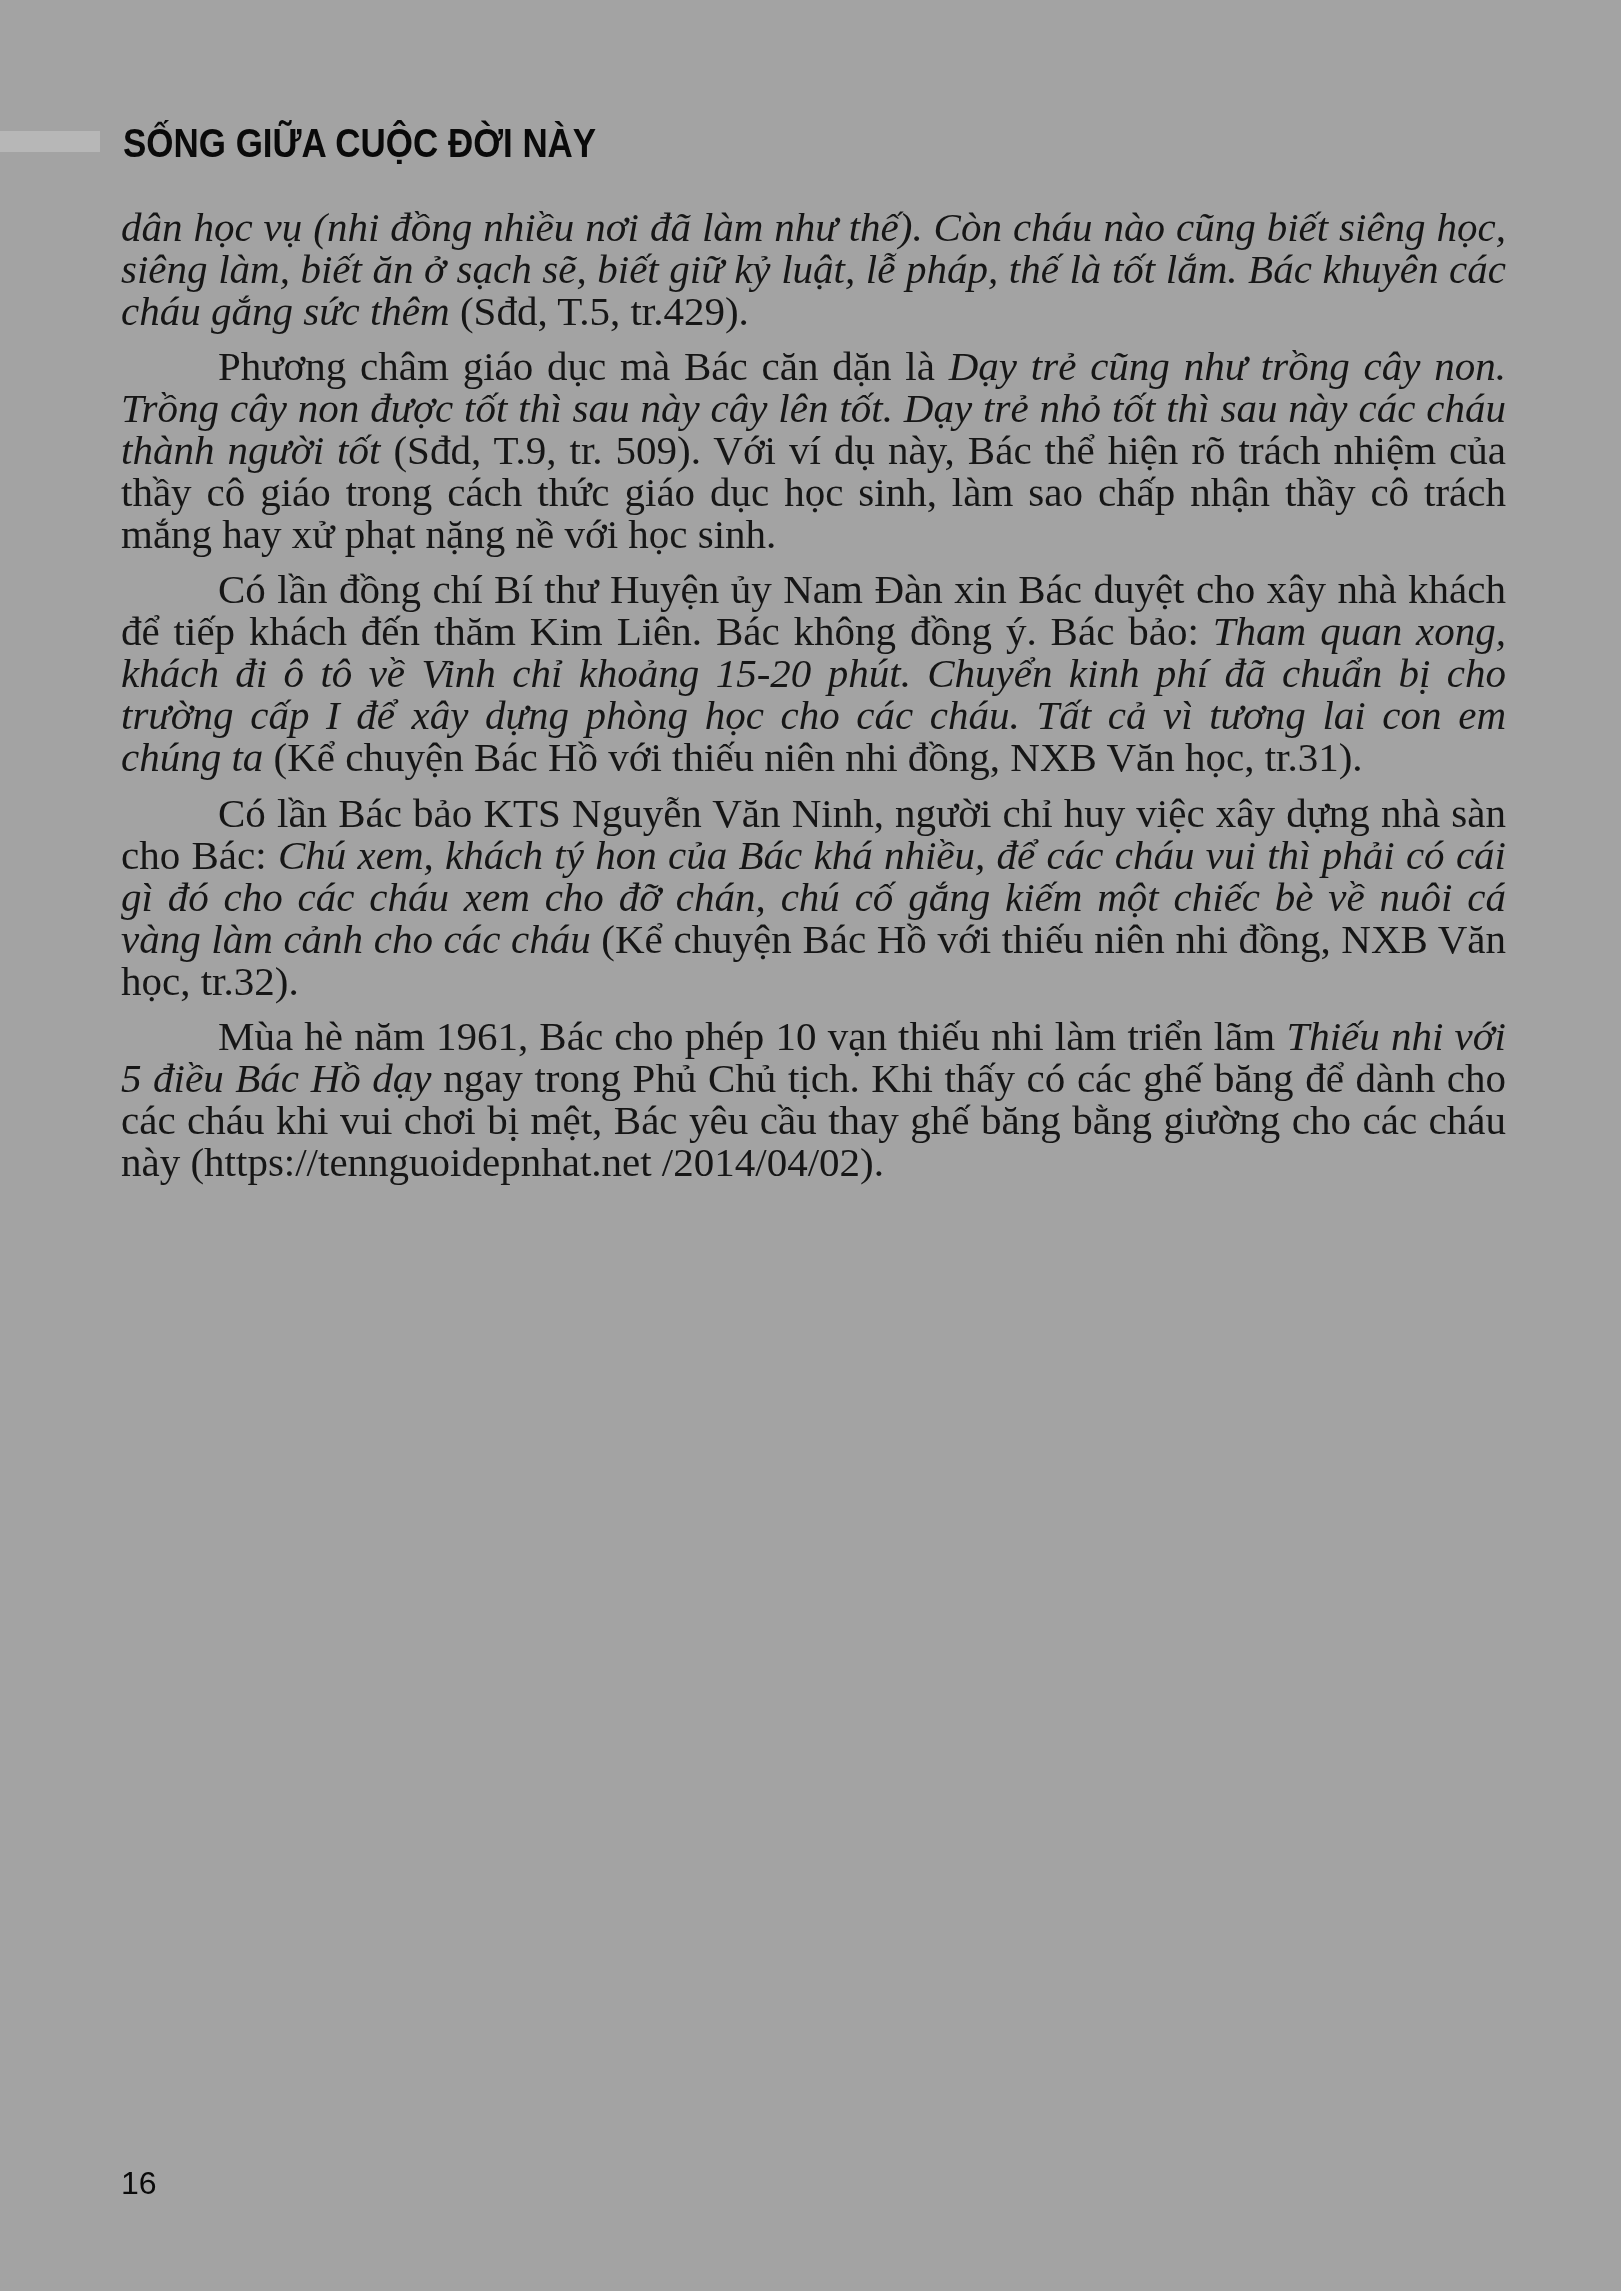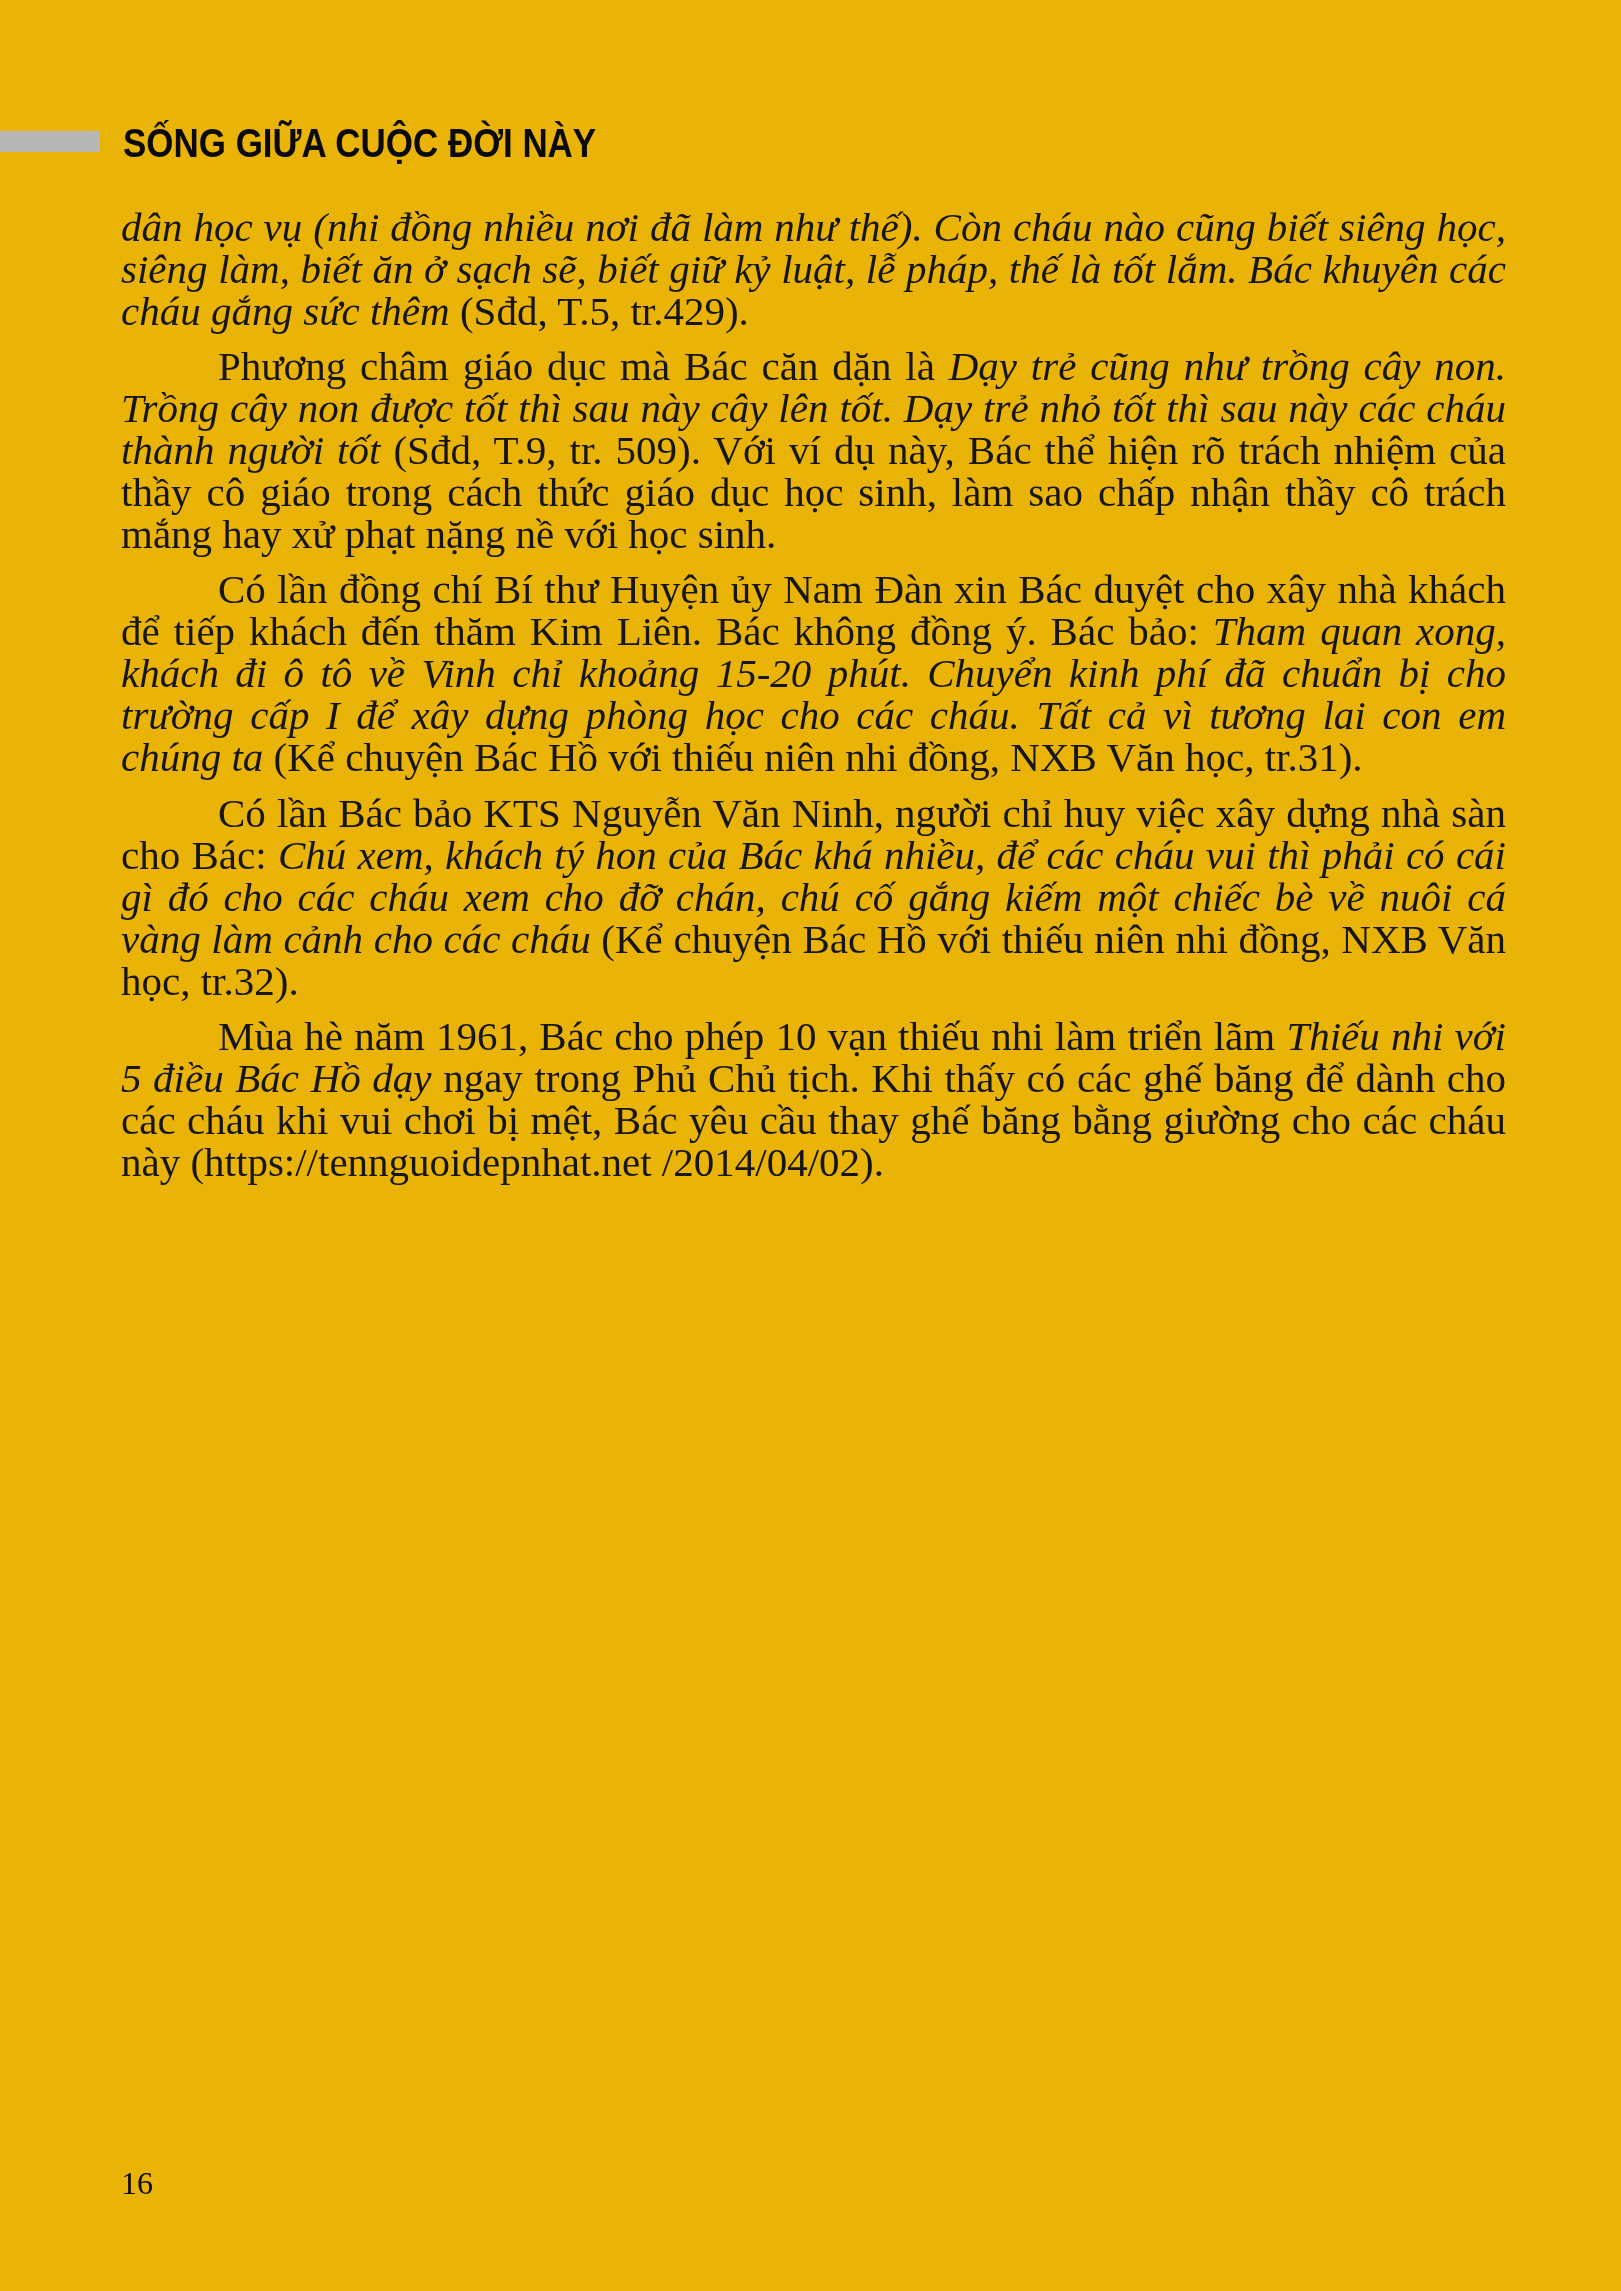--- a/index.html
+++ b/index.html
@@ -1,20 +1,20 @@
 <!DOCTYPE html>
 <html style="font-size:15px"><head>
 <meta charset="utf-8">
 <style>
   html, body { margin: 0; padding: 0; background: #e8e8e8; }
   .page {
     position: relative;
     width: 1621px;
     height: 2291px;
-    background: #eab308;
+    background: #a3a3a3;
     font-family: "Liberation Serif", serif;
     color: #141414;
     overflow: hidden;
     margin: 0 auto;
   }
   .running-header {
     position: absolute;
     left: 0;
     top: 121px;
     width: 100%;
@@ -52,21 +52,21 @@
     text-align: justify;
     color: #161616;
   }
   .para { margin: 0 0 13.2px 0; }
   .para.indent { text-indent: 97px; }
   .it { font-style: italic; }
   .page-number {
     position: absolute;
     left: 121px;
     top: 2165px;
-    font-family: Liberation Serif, serif;
+    font-family: Liberation Sans, sans-serif;
     font-size: 32px;
     color: #0a0a0a;
     text-align: right;
   }
 </style>
 </head>
 <body>
 
 <div class="page">
 

